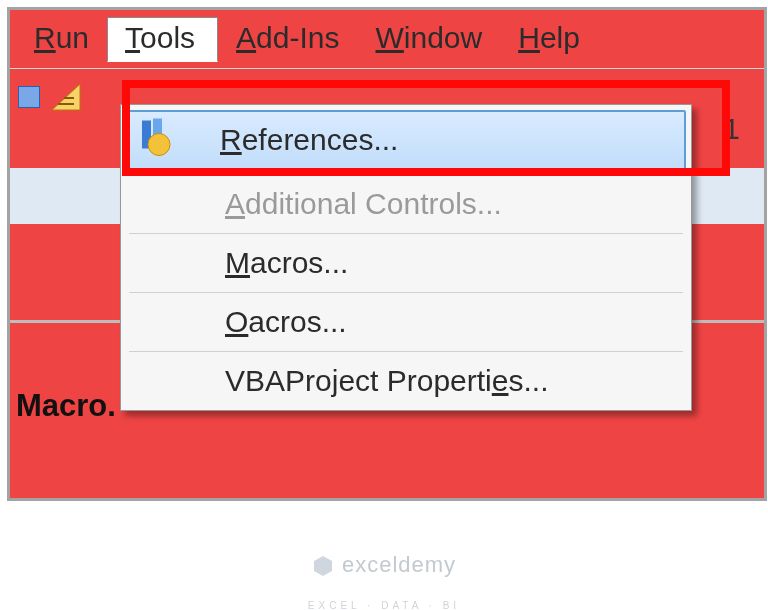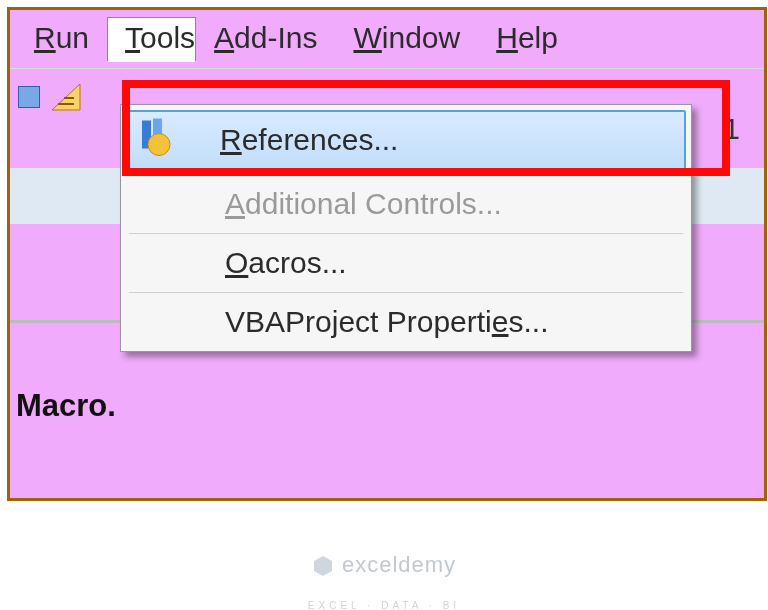--- a/index.html
+++ b/index.html
@@ -1,21 +1,21 @@
 <!DOCTYPE html>
 <html><head>
 <meta charset="utf-8">
 <style>
   html,body{margin:0;padding:0;background:#fff;font-family:"Segoe UI",Tahoma,sans-serif;}
   .stage{position:relative;width:768px;height:610px;background:#fff;overflow:hidden;}
-  .frame{position:absolute;left:7px;top:7px;width:754px;height:488px;border:3px solid #a16207;background:#f0abfc;}
+  .frame{position:absolute;left:7px;top:7px;width:754px;height:488px;border:3px solid #a3a3a3;background:#ef4444;}
   
   .menubar{height:58px;display:flex;align-items:center;padding-left:6px;border-bottom:1px solid #d9d9d9;}
   .menuitem{font-size:30px;color:#2b2b2b;padding:4px 18px 6px 18px;cursor:default;position:relative;}
-  .menuitem.open{background:#fff;border:1px solid #8a8a8a;border-bottom:1px solid #fff;padding:3px 0 6px 17px;z-index:5;text-align:right;}
+  .menuitem.open{background:#fff;border:1px solid #8a8a8a;border-bottom:1px solid #fff;padding:3px 22px 6px 17px;z-index:5;text-align:right;}
   .ul{text-decoration:underline;}
   
   .toolbar{height:55px;display:flex;align-items:center;padding-left:8px;gap:10px;}
   .blue-square{width:20px;height:20px;background:#7aa8e6;border:1px solid #2c5fb3;}
   .tri-icon svg{display:block;}
   .right-num{position:absolute;right:24px;top:102px;font-size:30px;color:#333;}
   
   .band{position:absolute;left:0;top:158px;right:0;height:56px;background:#dfe9f3;}
   
   .divider{position:absolute;left:0;top:310px;right:0;height:3px;background:#bdbdbd;}
@@ -84,20 +84,23 @@
             <rect x="17" y="2" width="9" height="30" fill="#6aa6ee"></rect>
             <circle cx="23" cy="28" r="11" fill="#f3c23a" stroke="#c98f00" stroke-width="1"></circle>
           </svg>
         </span>
         <span><span class="ul">R</span><span>eferences...</span></span>
       </div>
       <div class="dd-item disabled">
         <span><span class="ul">A</span><span>dditional Controls...</span></span>
       </div>
       <div class="dd-item">
+        <span><span class="ul">M</span><span>acros...</span></span>
+      </div>
+      <div class="dd-item">
         <span><span class="ul">O</span><span>acros...</span></span>
       </div>
       <div class="dd-item">
         <span><span>VBAProject Properti</span><span class="ul">e</span><span>s...</span></span>
       </div>
     </div>
 
     <div class="redbox"></div>
   </div>
 

